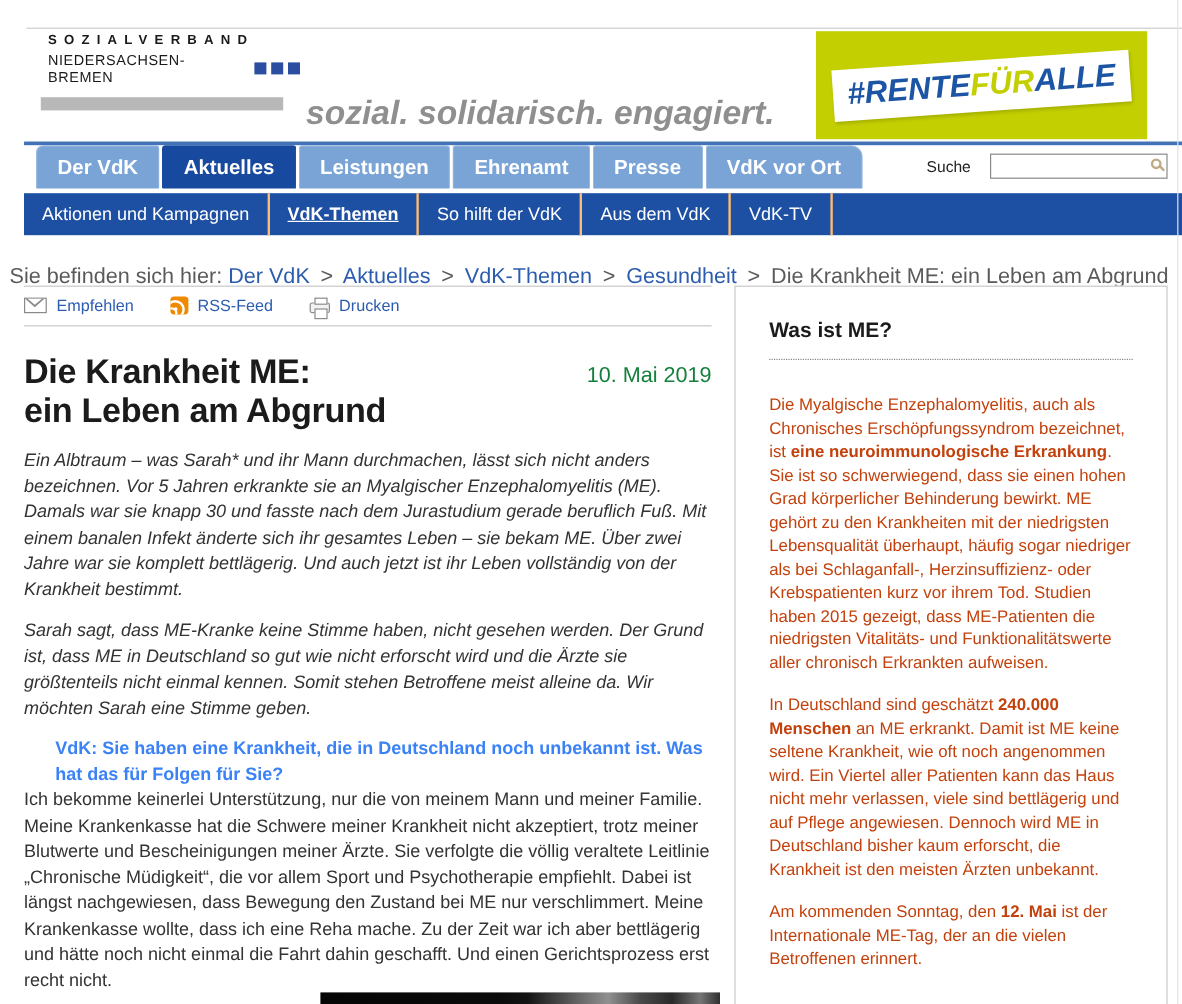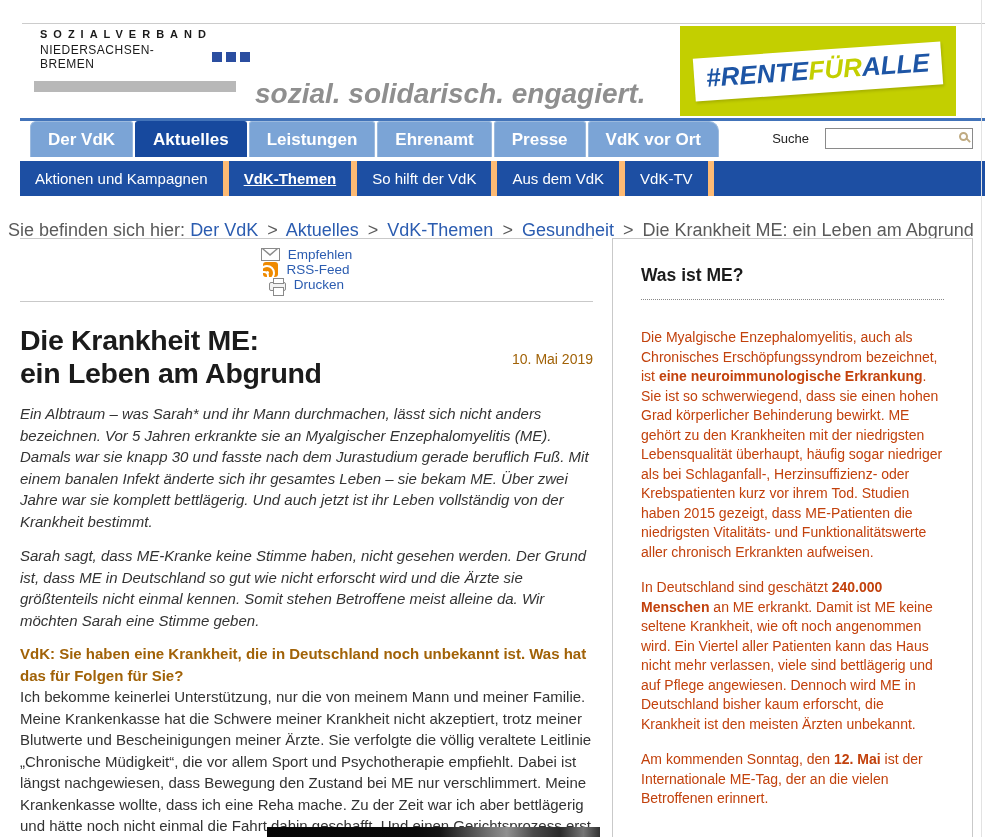--- a/index.html
+++ b/index.html
@@ -40,53 +40,53 @@
 
   .searchbox { position:absolute; right:12px; top:128px; display:flex; align-items:flex-start; gap:16px; }
   .search-label { font-size:13px; color:#222; padding-top:3px; }
   .search-wrap { position:relative; }
   .search-input { width:148px; height:21px; border:1px solid #8a8a8a; background:#fff; padding:0 20px 0 4px; font-size:12px; }
   .search-icon { position:absolute; right:5px; top:4px; width:9px; height:9px; border:2px solid #c0ab82; border-radius:50%; cursor:pointer; }
   .search-icon::after { content:""; position:absolute; width:6px; height:2px; background:#c0ab82; transform:rotate(45deg); right:-5px; bottom:-2px; }
 
   
   .subnav { position:absolute; left:20px; right:0; top:161px; height:35px; background:#1d4fa3; display:flex; }
-  .subitem { display:block; line-height:35px; padding:0 15px; font-size:15px; color:#fff; border-right:6px solid #fdba74; text-decoration:none; cursor:pointer; white-space:nowrap; }
+  .subitem { display:block; line-height:35px; padding:0 15px; font-size:15px; color:#fff; border-right:2px solid #fdba74; text-decoration:none; cursor:pointer; white-space:nowrap; }
   .subitem.active { font-weight:bold; text-decoration:underline; }
 
   
   .breadcrumb { position:absolute; left:8px; top:207px; font-size:18px; color:#5a5a5a;margin-top:13px; }
   .breadcrumb a { color:#2b5cb0; text-decoration:none; cursor:pointer; }
   .bc-sep { color:#5a5a5a; margin:0 4px; }
 
   
   .left-col { position:absolute; left:20px; top:238px; width:573px; }
   .rule { border:none; border-top:1px solid #c9c9c9; height:0; }
-  .share-row { display:flex; align-items:center; padding:8px 0 9px;flex-direction:column; }
+  .share-row { display:flex; align-items:center; gap:30px; padding:8px 0 9px; }
   .share-link { display:flex; align-items:center; gap:8px; color:#2b5cb0; font-size:13.5px; text-decoration:none; cursor:pointer; }
 
   .mail-icon { position:relative; width:19px; height:13px; border:1px solid #8a8a8a; background:#fff; }
   .mail-icon::before { content:""; position:absolute; left:0px; top:0px; width:0; height:0; border-left:8px solid transparent; border-right:8px solid transparent; border-top:7px solid #8a8a8a; }
   .mail-icon::after { content:""; position:absolute; left:2px; top:0px; width:0; height:0; border-left:6px solid transparent; border-right:6px solid transparent; border-top:5px solid #fff; }
 
   .rss-icon { position:relative; width:15px; height:15px; background:#ef8a00; border-radius:3px; overflow:hidden; }
   .rss-icon b { position:absolute; left:3px; bottom:3px; width:3px; height:3px; background:#fff; border-radius:50%; }
   .rss-icon i { position:absolute; left:-4px; bottom:-4px; width:10px; height:10px; border:2px solid #fff; border-radius:50%; background:transparent; }
   .rss-icon u { position:absolute; left:-4px; bottom:-4px; width:16px; height:16px; border:2px solid #fff; border-radius:50%; background:transparent; }
 
   .print-icon { position:relative; width:17px; height:9px; border:1px solid #8a8a8a; border-radius:2px; background:#f2f2f2; margin-top:4px; }
   .print-icon::before { content:""; position:absolute; left:3px; top:-5px; width:9px; height:4px; border:1px solid #8a8a8a; background:#fff; }
   .print-icon::after { content:""; position:absolute; left:3px; top:4px; width:9px; height:7px; border:1px solid #8a8a8a; background:#fff; }
 
   .article { position:relative; }
-  .article-date { position:absolute; right:0; top:27px; font-size:14px; color:#a16207; }
+  .article-date { position:absolute; right:0; top:8px; font-size:18px; color:#15803d; }
   h1.article-title { margin-top:22px; font-size:28.5px; line-height:33px; color:#1b1b1b; letter-spacing:-0.3px; font-weight:bold; }
   .article p { font-size:15px; line-height:21.5px; color:#333; margin-top:13px; }
   .article p.lead { font-style:italic; }
-  .article p.q { font-weight:bold; color:#a16207; margin-top:12px; }
+  .article p.q { font-weight:bold; color:#3b82f6; margin-top:12px;margin-left:26px; }
   .article p.a { margin-top:0; }
 
   .article-image { position:absolute; left:267px; top:827px; width:333px; height:60px;
     background:linear-gradient(90deg,#050505 0%,#0b0b0b 45%,#141414 52%,#3c3c3c 58%,#6e6e6e 66%,#909090 72%,#4a4a4a 80%,#2a2a2a 88%,#757575 95%,#303030 100%); }
 
   
   .sidebar { position:absolute; left:612px; top:238px; width:361px; height:700px; border:1px solid #c9c9c9; background:#fff; padding:26px 28px 30px; }
   .sidebar h2 { font-size:17.5px; font-weight:bold; color:#1b1b1b; margin-bottom:13px; }
   .sidebar .dotted { border-bottom:1px dotted #888; margin-bottom:28px; }
   .sidebar p { font-size:14px; line-height:19.5px; color:#c2410c; margin-bottom:16px; }

